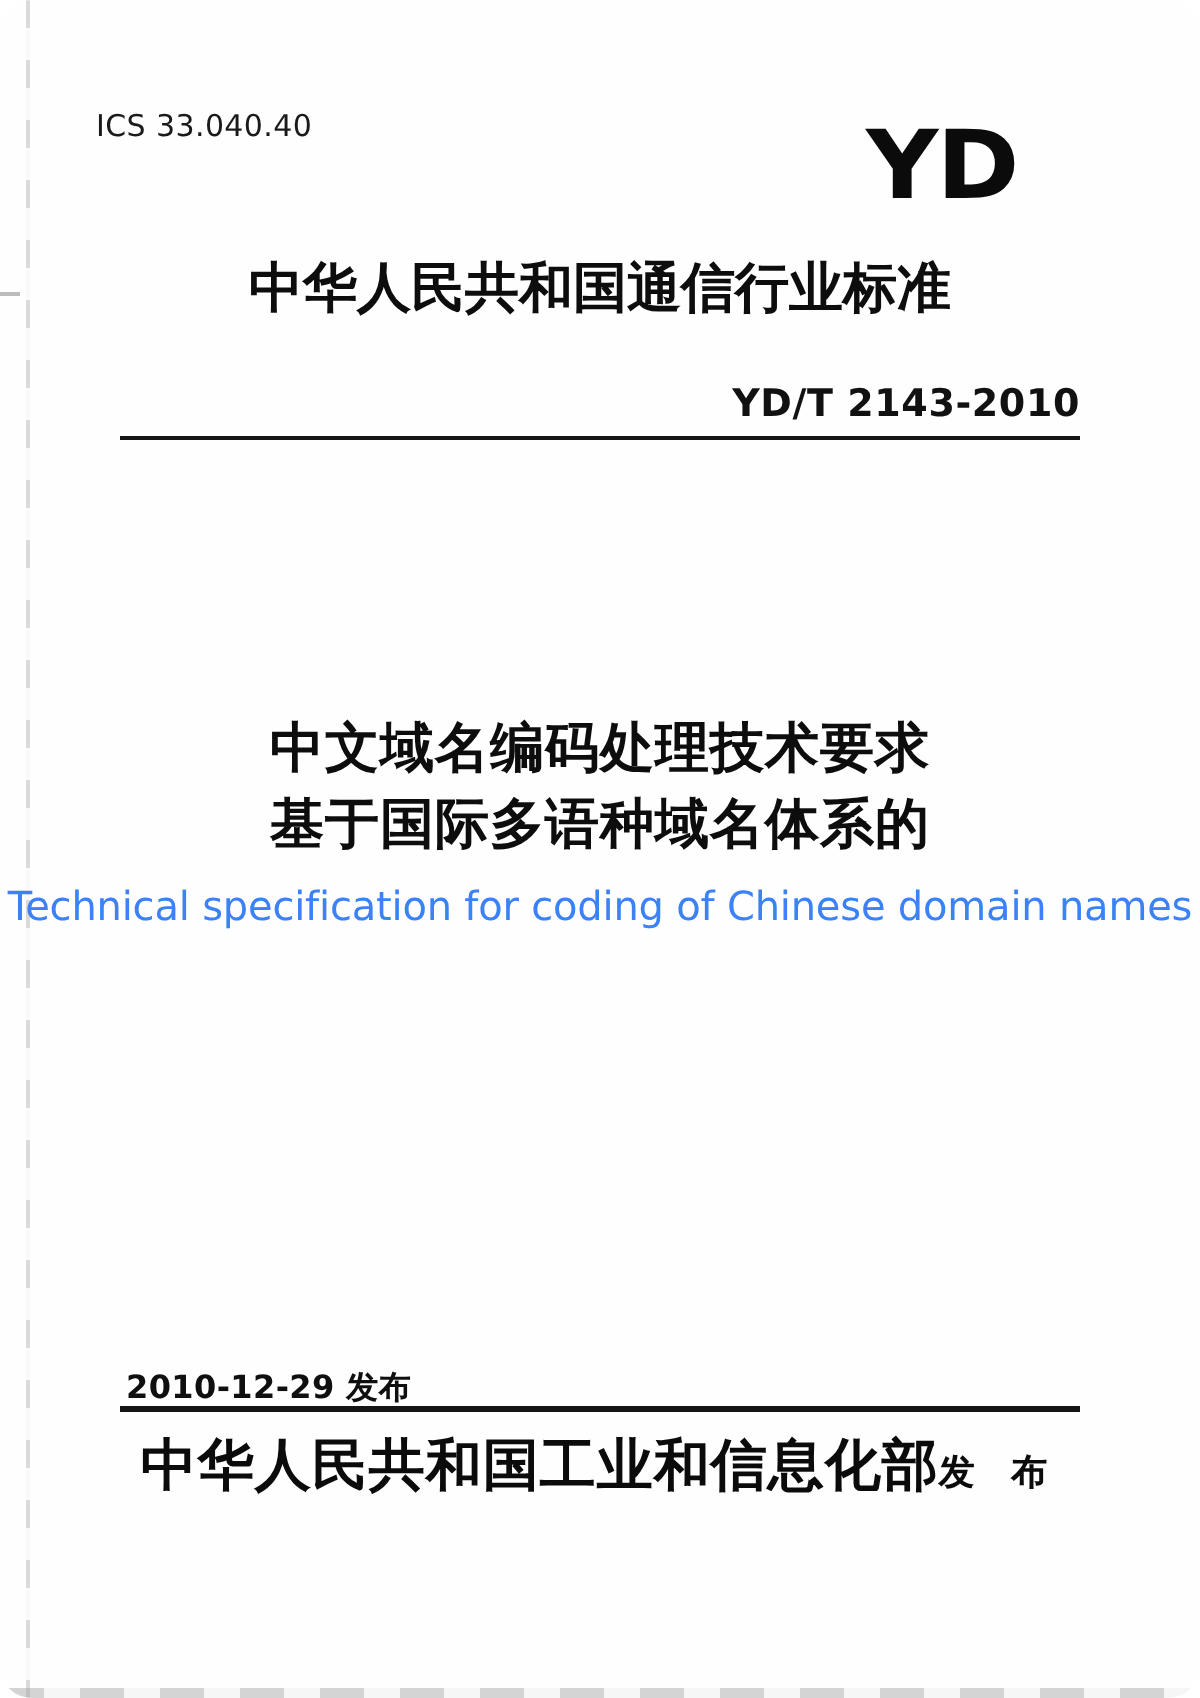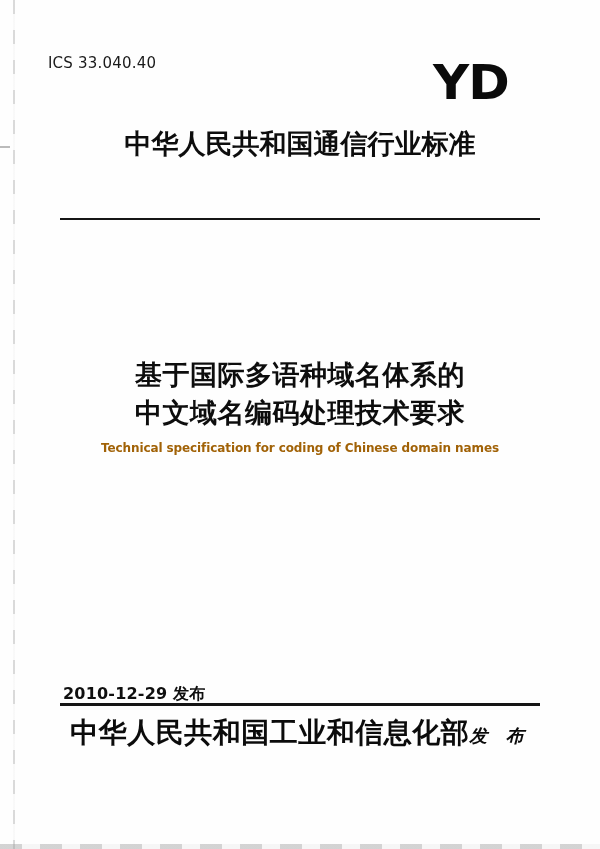--- a/index.html
+++ b/index.html
@@ -8,20 +8,21 @@
     background: #ffffff;
   }
   .page {
     position: relative;
     width: 600px;
     height: 849px;
     background: #fefefe;
     overflow: hidden;
     font-family: "DejaVu Sans", "Liberation Sans", sans-serif;
     color: #111111;
+    border-radius: 16px;
   }
   
   .edge-left {
     position: absolute;
     left: 13px;
     top: 0;
     width: 2px;
     height: 100%;
     background: repeating-linear-gradient(
       to bottom,
@@ -110,24 +111,24 @@
     line-height: 38px;
     letter-spacing: 0.5px;
     color: #0d0d0d;
   }
   .en-title {
     position: absolute;
     left: 0;
     right: 0;
     top: 441px;
     text-align: center;
-    font-size: 12px;
-    font-weight: 700;
+    font-size: 20px;
+    font-weight: 400;
     letter-spacing: -0.1px;
-    color: #a16207;
+    color: #3b82f6;
   }
   .date-row {
     position: absolute;
     left: 63px;
     right: 60px;
     top: 684px;
     display: flex;
     justify-content: space-between;
     font-size: 16px;
     font-weight: bold;
@@ -156,46 +157,46 @@
     font-family: "DejaVu Serif", "Liberation Serif", serif;
     font-size: 28px;
     font-weight: bold;
     letter-spacing: 0.5px;
   }
   .publish-label {
     font-family: "DejaVu Serif", "Liberation Serif", serif;
     font-size: 18px;
     font-weight: bold;
     letter-spacing: 6px;
-    font-style: italic;
   }
 </style>
 </head>
 <body>
 
 <div class="page">
 
   <div class="edge-left"></div>
   <div class="edge-tick"></div>
   <div class="edge-bottom"></div>
 
   <div class="ics-block">
     <div>ICS 33.040.40</div>
   </div>
 
   <div class="logo">YD</div>
 
   <div class="org-title">中华人民共和国通信行业标准</div>
 
+  <div class="std-number">YD/T 2143-2010</div>
 
   <div class="rule-top"></div>
 
   <div class="cn-title">
+    <div>中文域名编码处理技术要求</div>
     <div>基于国际多语种域名体系的</div>
-    <div>中文域名编码处理技术要求</div>
   </div>
 
   <div class="en-title">Technical specification for coding of Chinese domain names</div>
 
   <div class="date-row">
     <span>2010-12-29 发布</span>
   </div>
 
   <div class="rule-bottom"></div>
 

